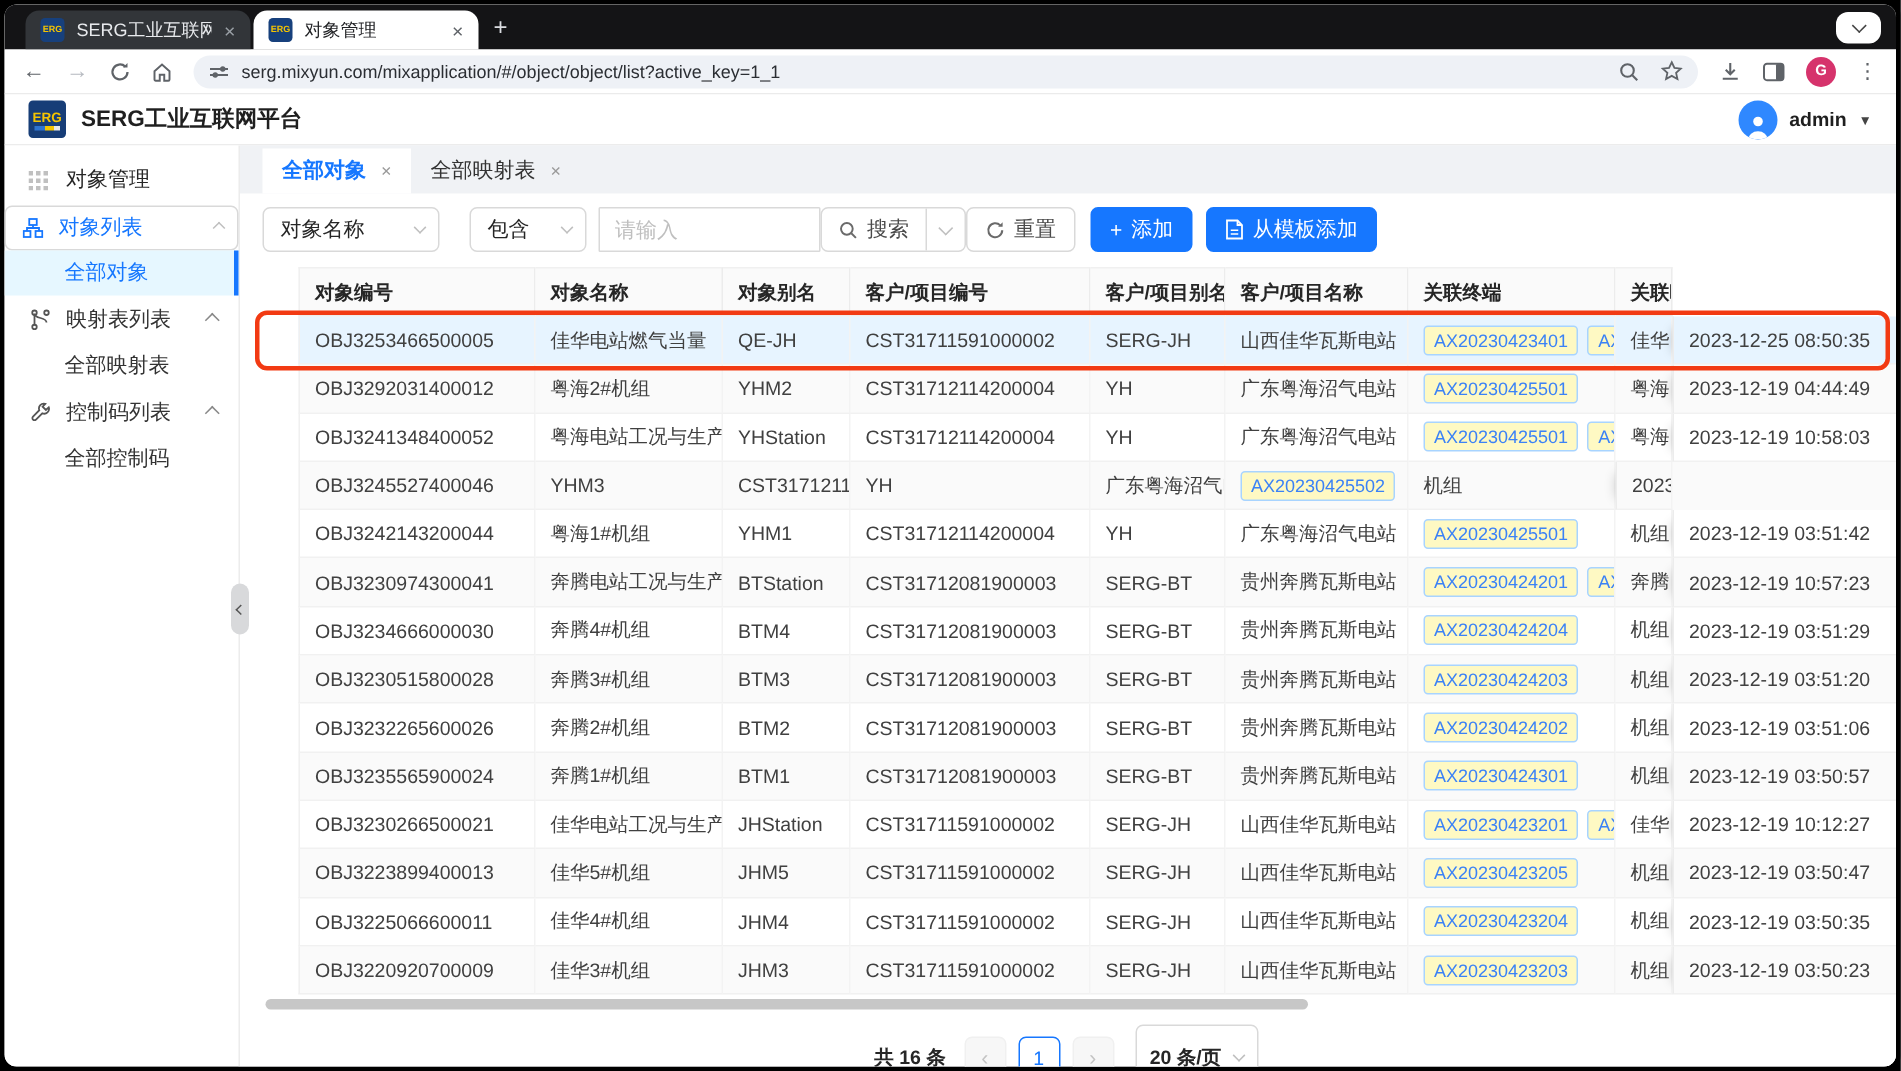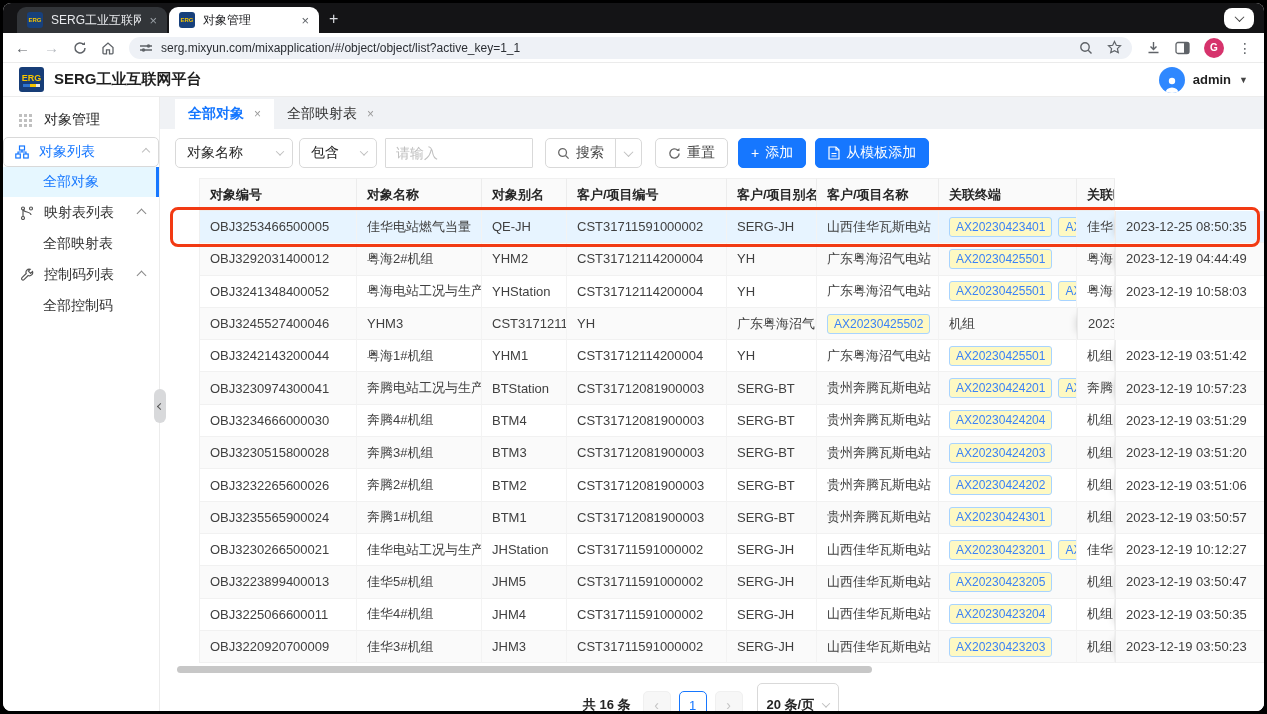--- a/index.html
+++ b/index.html
@@ -310,38 +310,38 @@
         </div>
       </div>
 
       <div class="content">
 
         <div class="filters">
           <div class="sel" style="width:118px;">
             <span>对象名称</span>
             <span class="chev down"></span>
           </div>
-          <div class="sel" style="width:78px; margin-left:6px;">
+          <div class="sel" style="width:78px; margin-left:20px;">
             <span>包含</span>
             <span class="chev down"></span>
           </div>
           <input class="inp" style="width: 148px; margin-left: 8px;" placeholder="请输入">
-          <div class="splitbtn" style="margin-left:12px;">
+          <div class="splitbtn" style="margin-left:0;">
             <span class="sb-main">
               <svg width="13" height="13" viewBox="0 0 14 14">
                     <circle cx="6" cy="6" r="4.2" fill="none" stroke="#6a6a6a" stroke-width="1.4"></circle>
                     <line x1="9.2" y1="9.2" x2="12.5" y2="12.5" stroke="#6a6a6a" stroke-width="1.4"></line>
                   </svg>
               <span>搜索</span>
             </span>
             <span class="sb-arrow">
                   <span class="chev down"></span>
                 </span>
           </div>
-          <div class="btn" style="margin-left:13px;">
+          <div class="btn" style="margin-left:0;">
             <svg width="13" height="13" viewBox="0 0 14 14">
                   <path d="M12 7a5 5 0 1 1-1.4-3.5" fill="none" stroke="#6a6a6a" stroke-width="1.5"></path>
                   <path d="M12.3 1.2v3.2H9z" fill="#6a6a6a"></path>
                 </svg>
             <span>重置</span>
           </div>
           <div class="btn primary" style="margin-left:10px;">
             <span class="ficon">+</span>
             <span>添加</span>
           </div>

